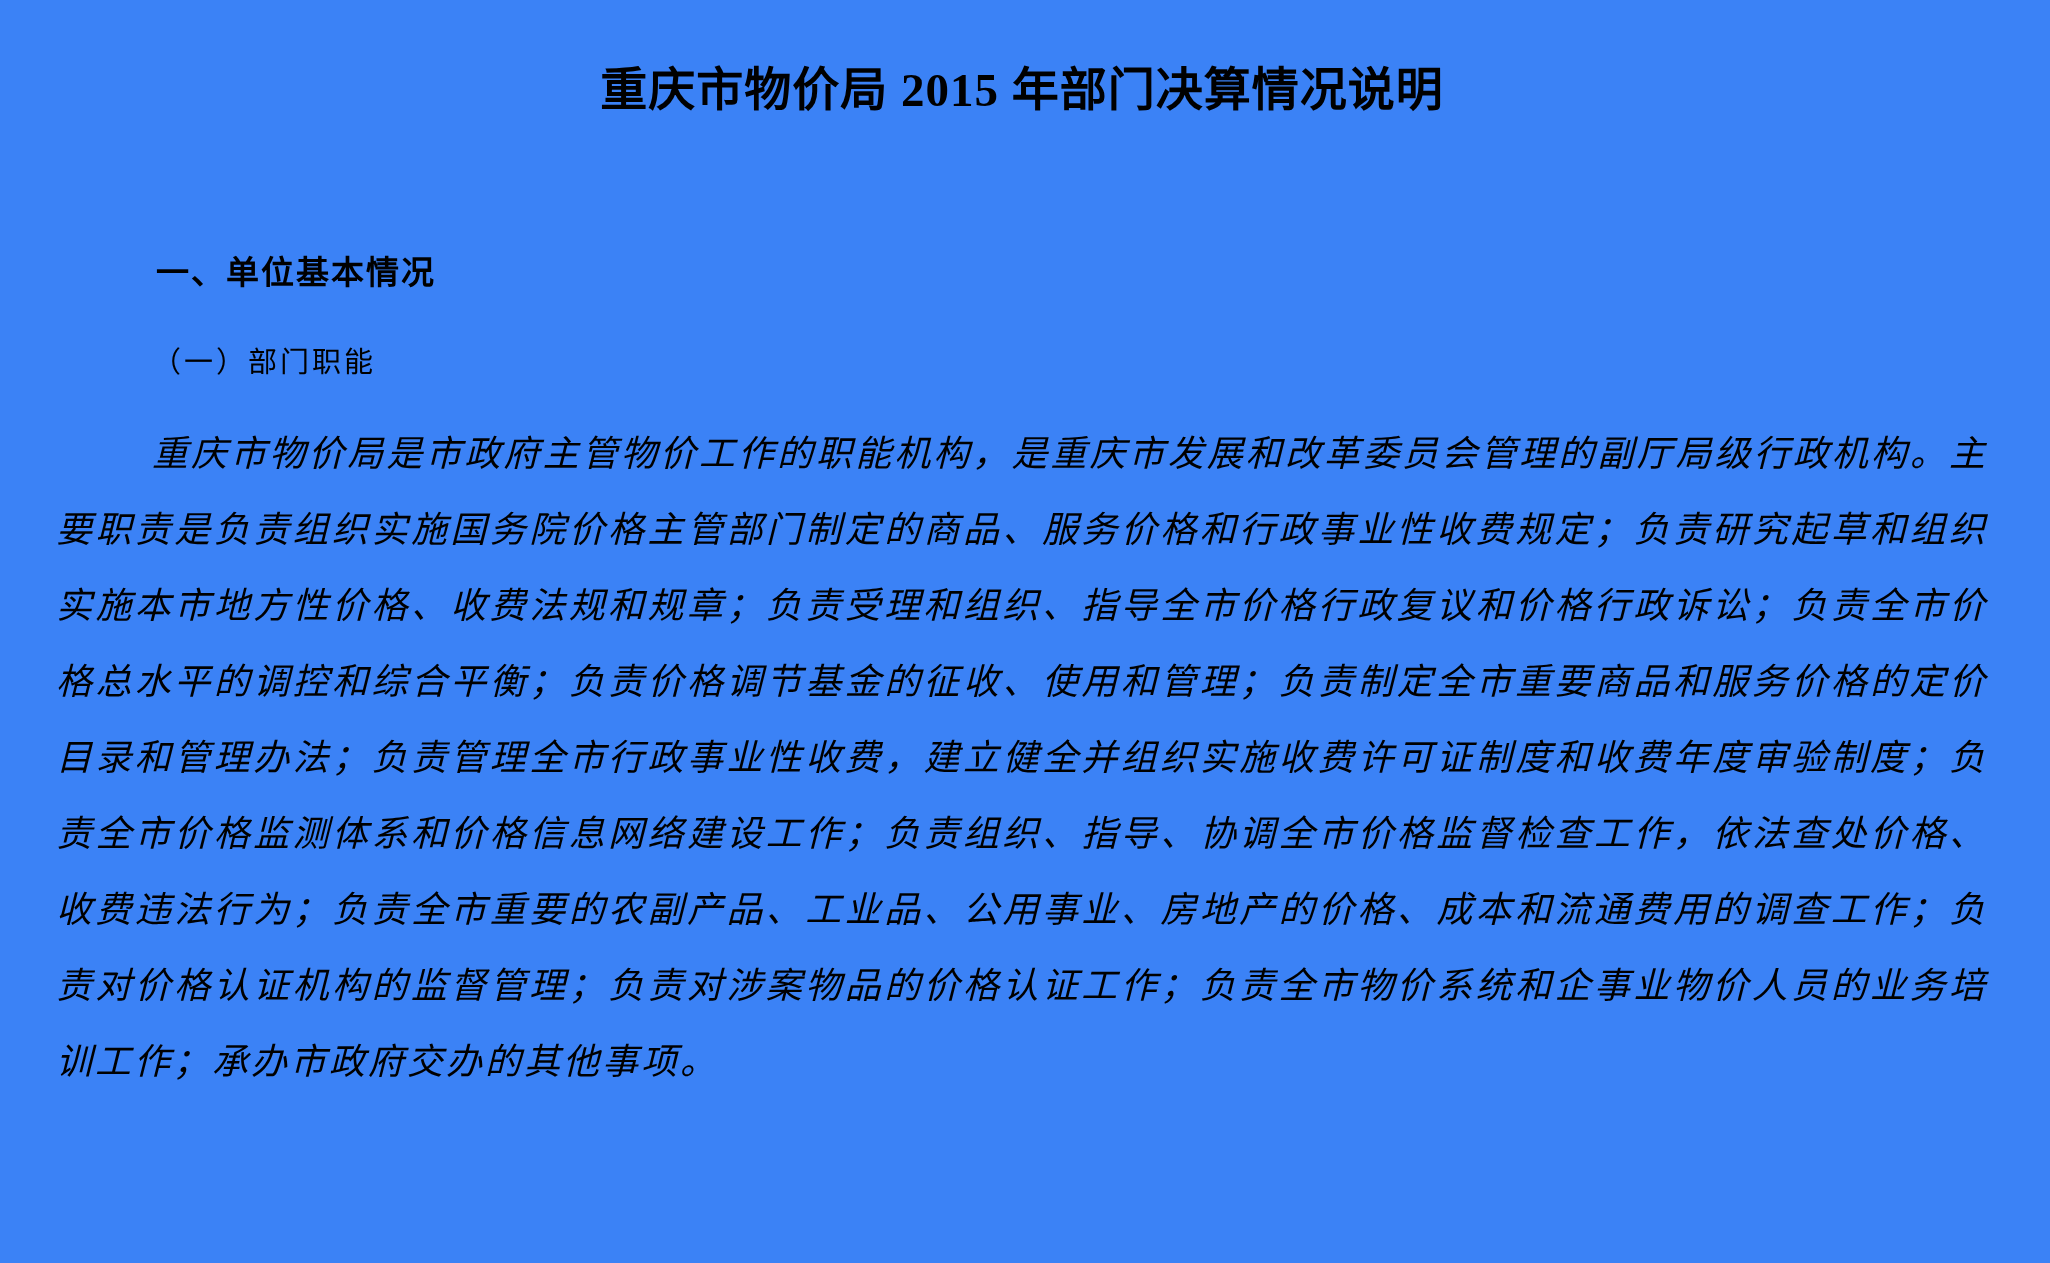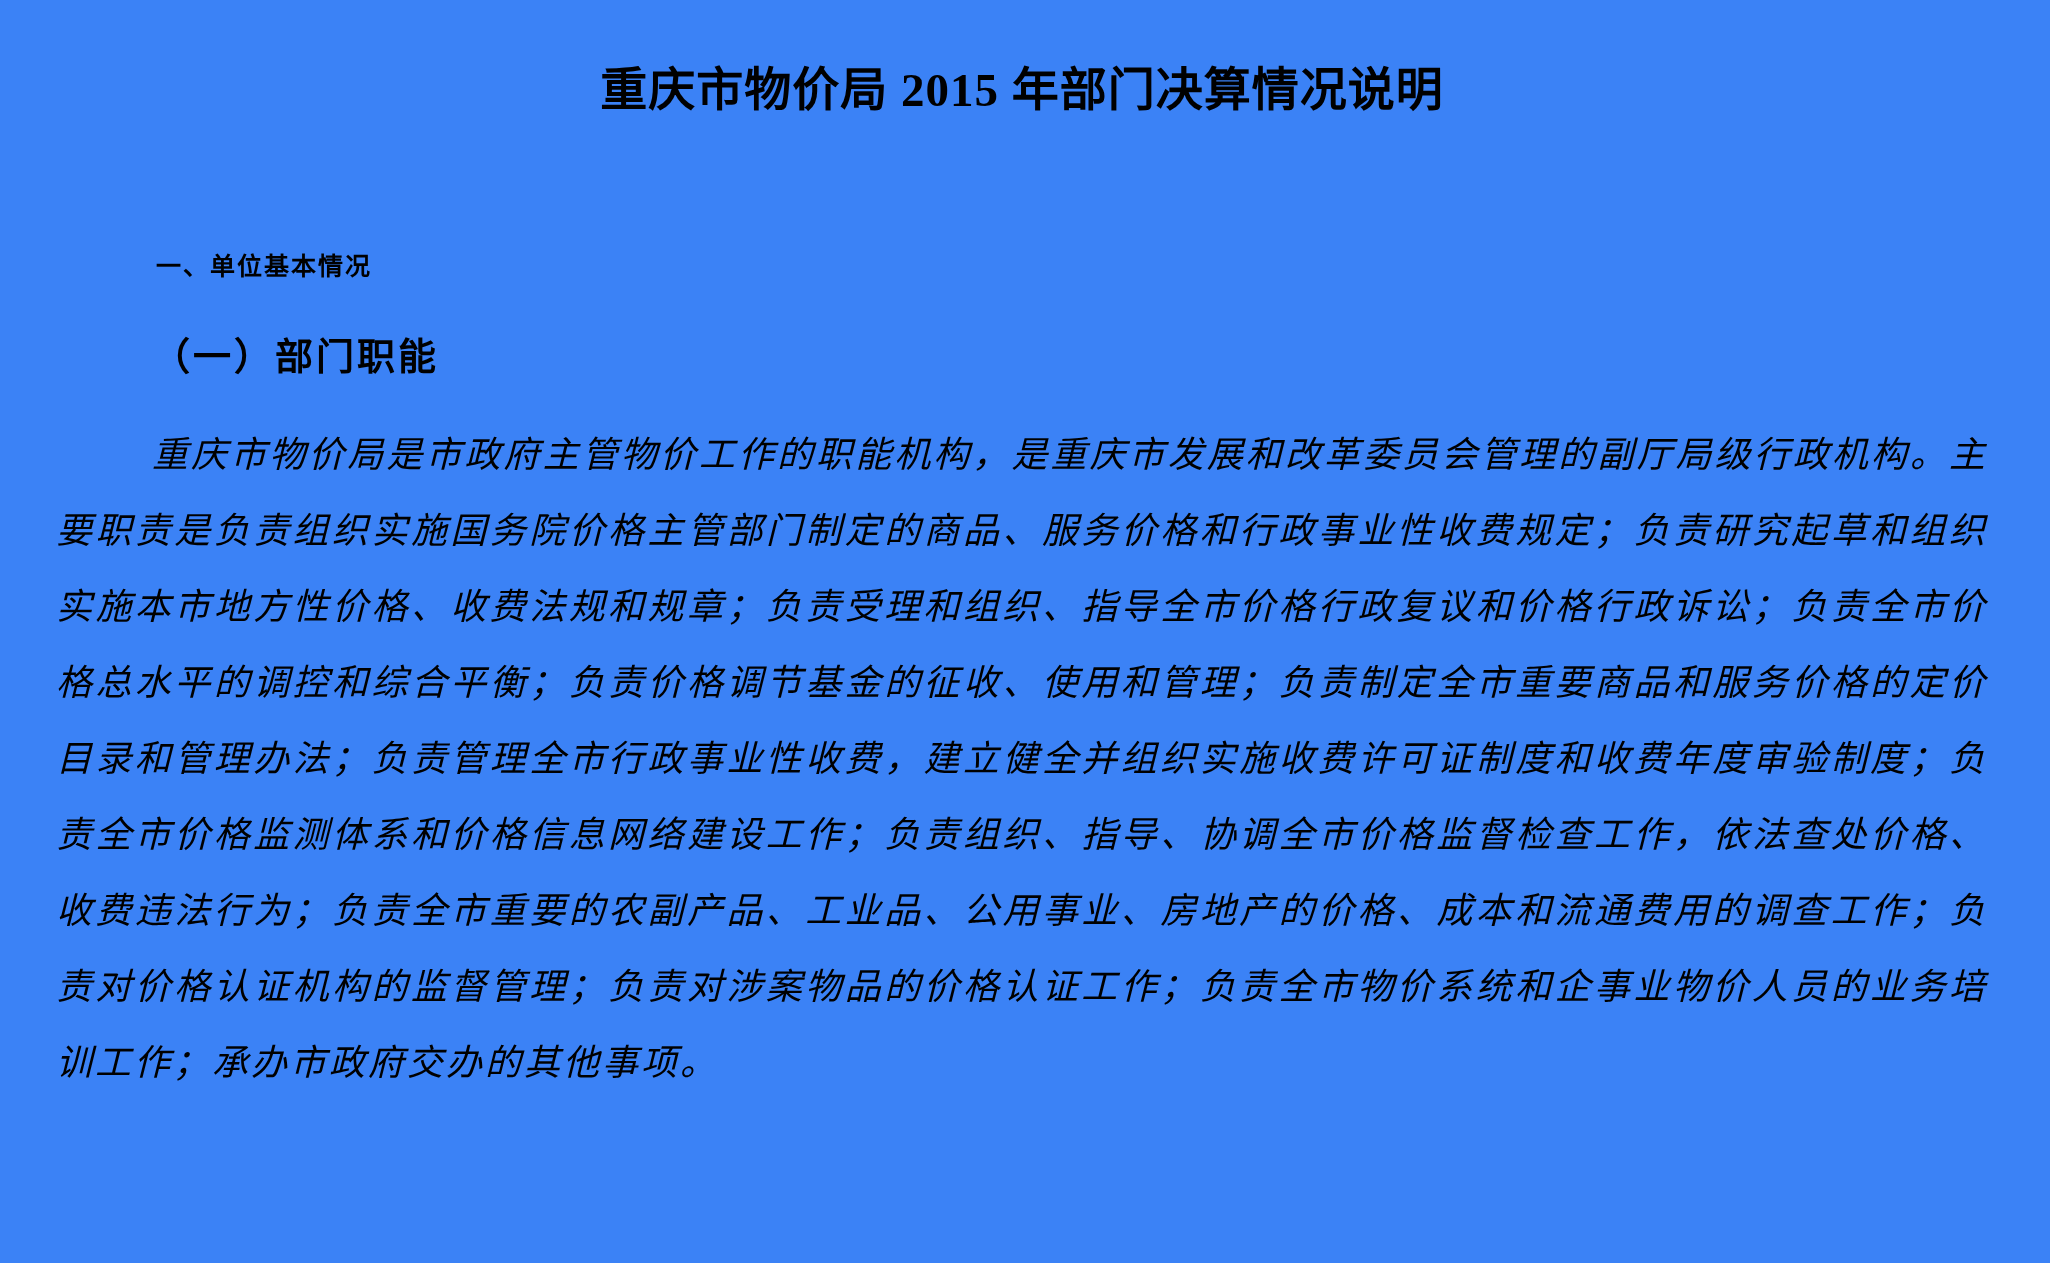--- a/index.html
+++ b/index.html
@@ -22,30 +22,30 @@
     font-size: 47px;
     font-weight: bold;
     letter-spacing: 1px;
     line-height: 1.2;
     font-family: "Liberation Serif", serif;
     margin-top: 10px;
   }
   .section-heading {
     margin-top: 128px;
     padding-left: 100px;
-    font-size: 25px;
+    font-size: 33px;
     font-weight: bold;
     font-family: "Liberation Sans", sans-serif;
     letter-spacing: 2px;
   }
   .subsection-heading {
     margin-top: 44px;
     padding-left: 96px;
-    font-size: 38px;
-    font-weight: bold;
+    font-size: 29px;
+    font-weight: normal;
     font-family: "Liberation Serif", serif;
     letter-spacing: 3px;
   }
   .body-paragraph {
     margin-top: 36px;
     font-size: 36px;
     line-height: 76px;
     text-indent: 96px;
     letter-spacing: 3px;
     text-align: justify;

